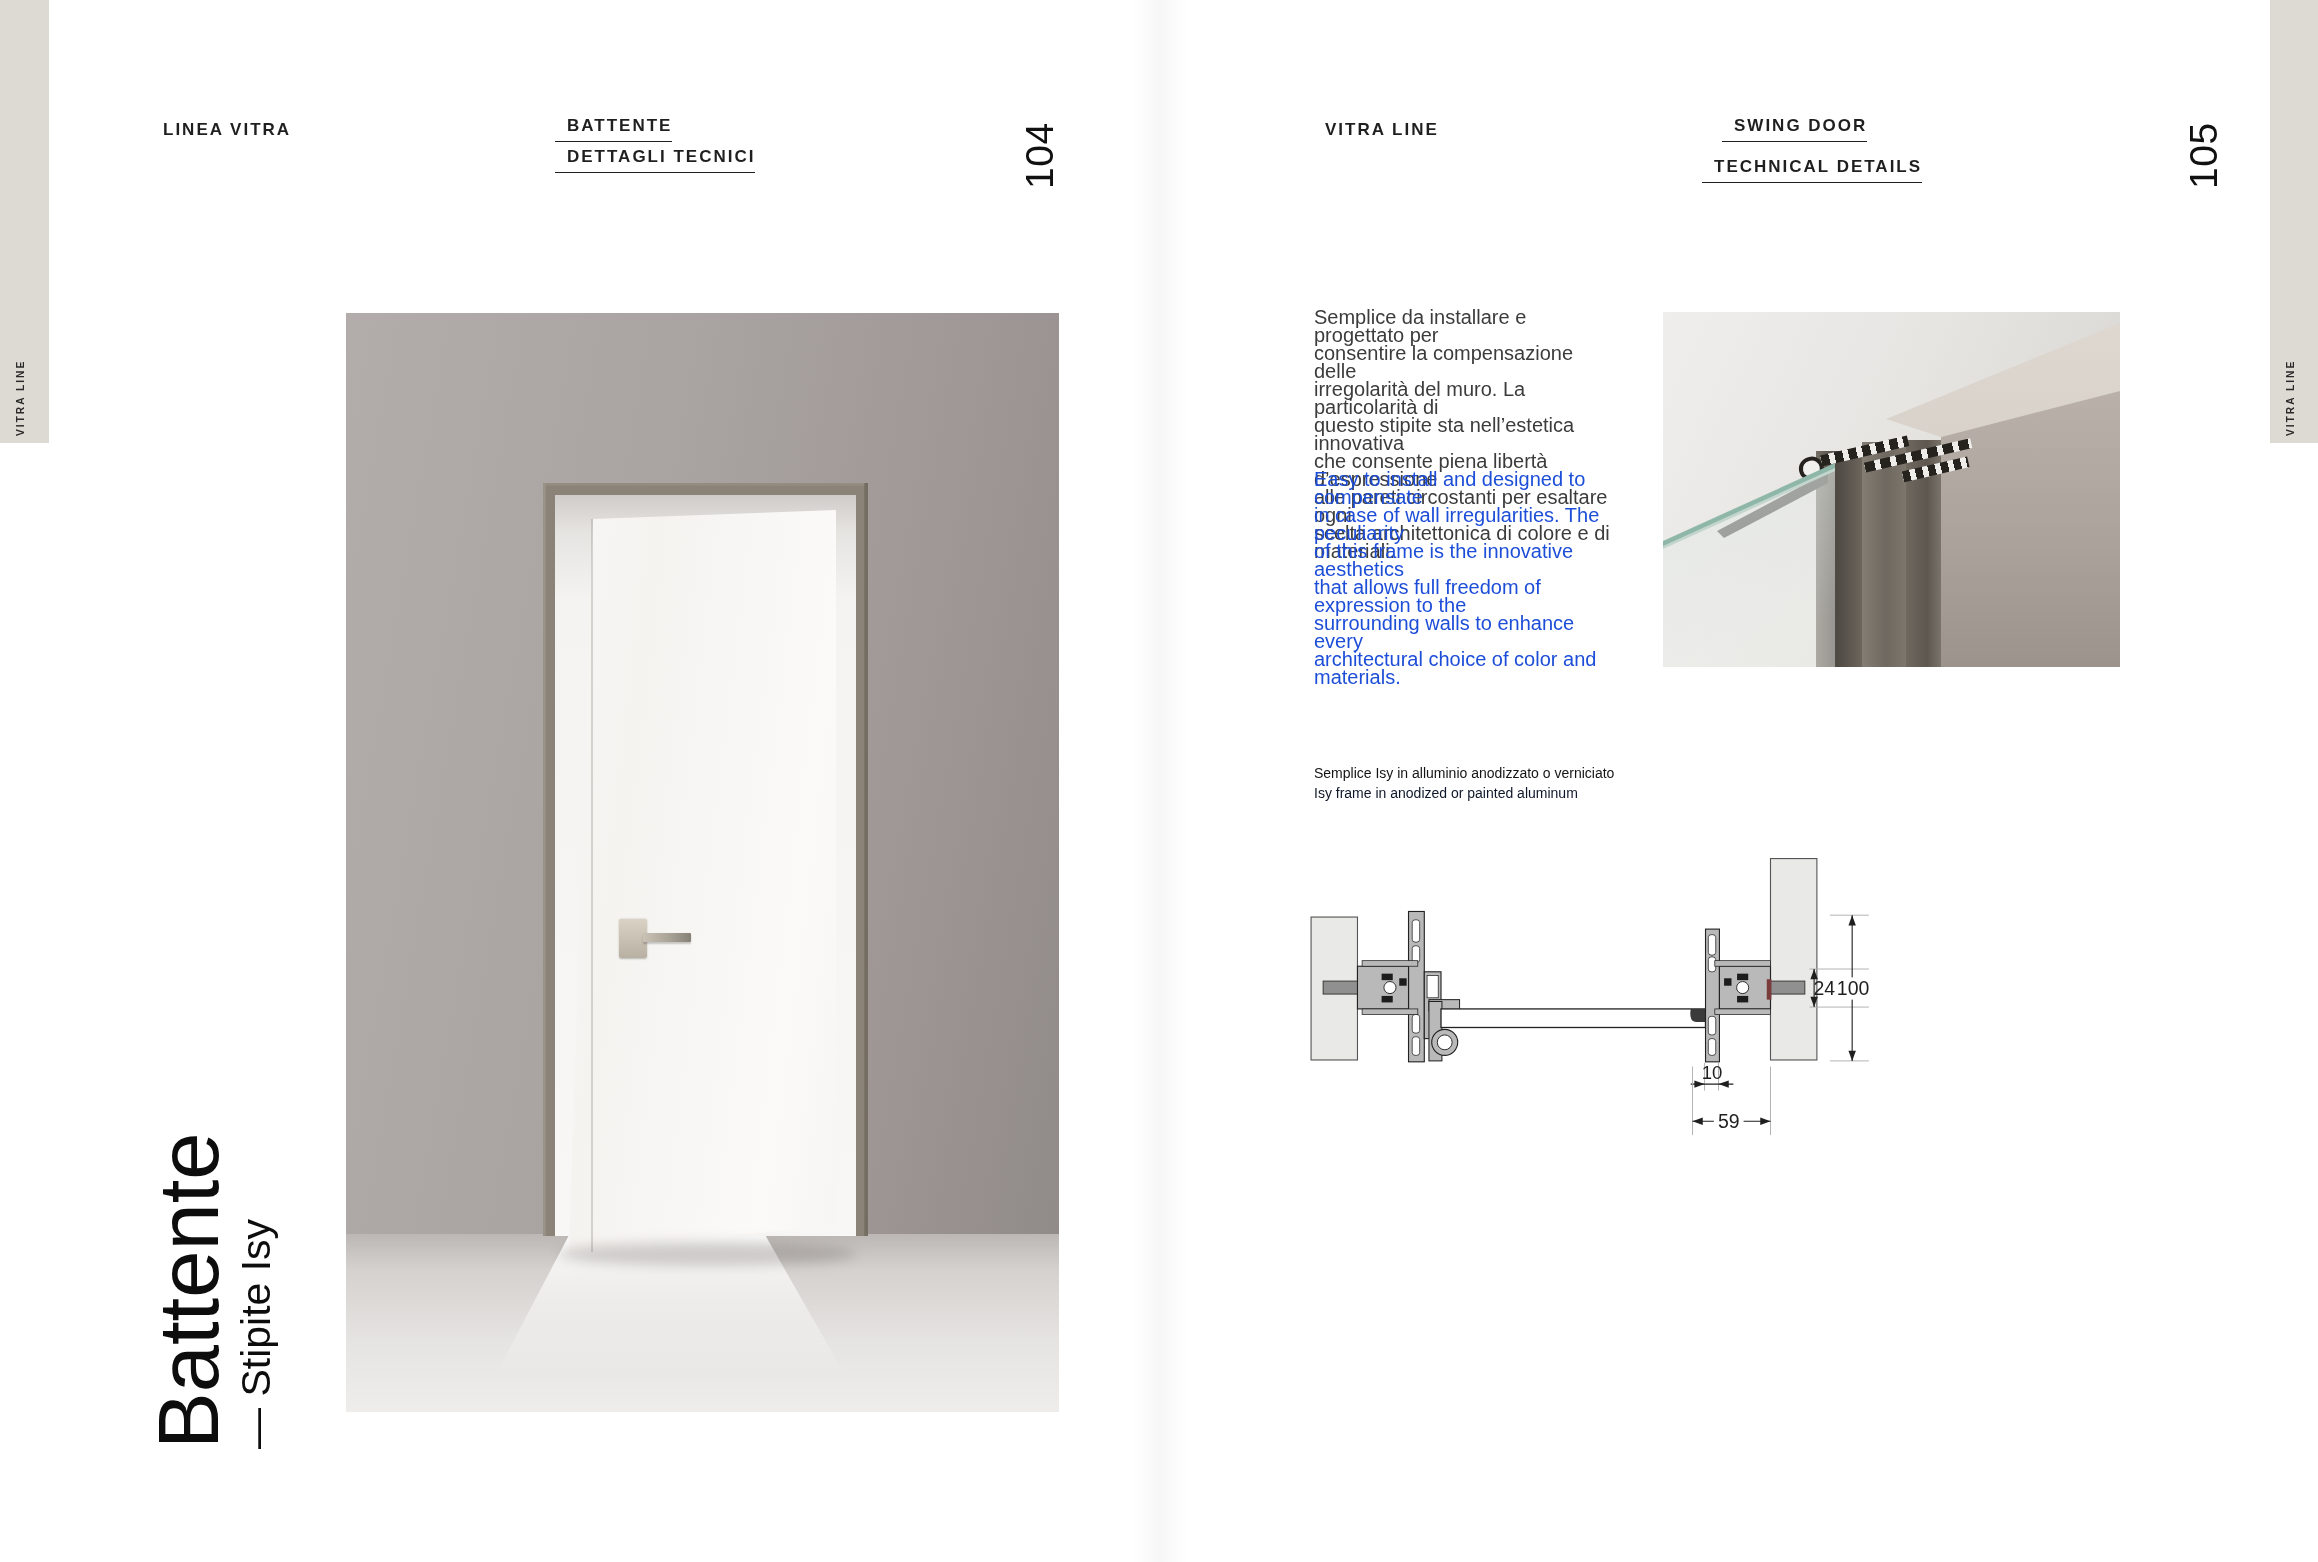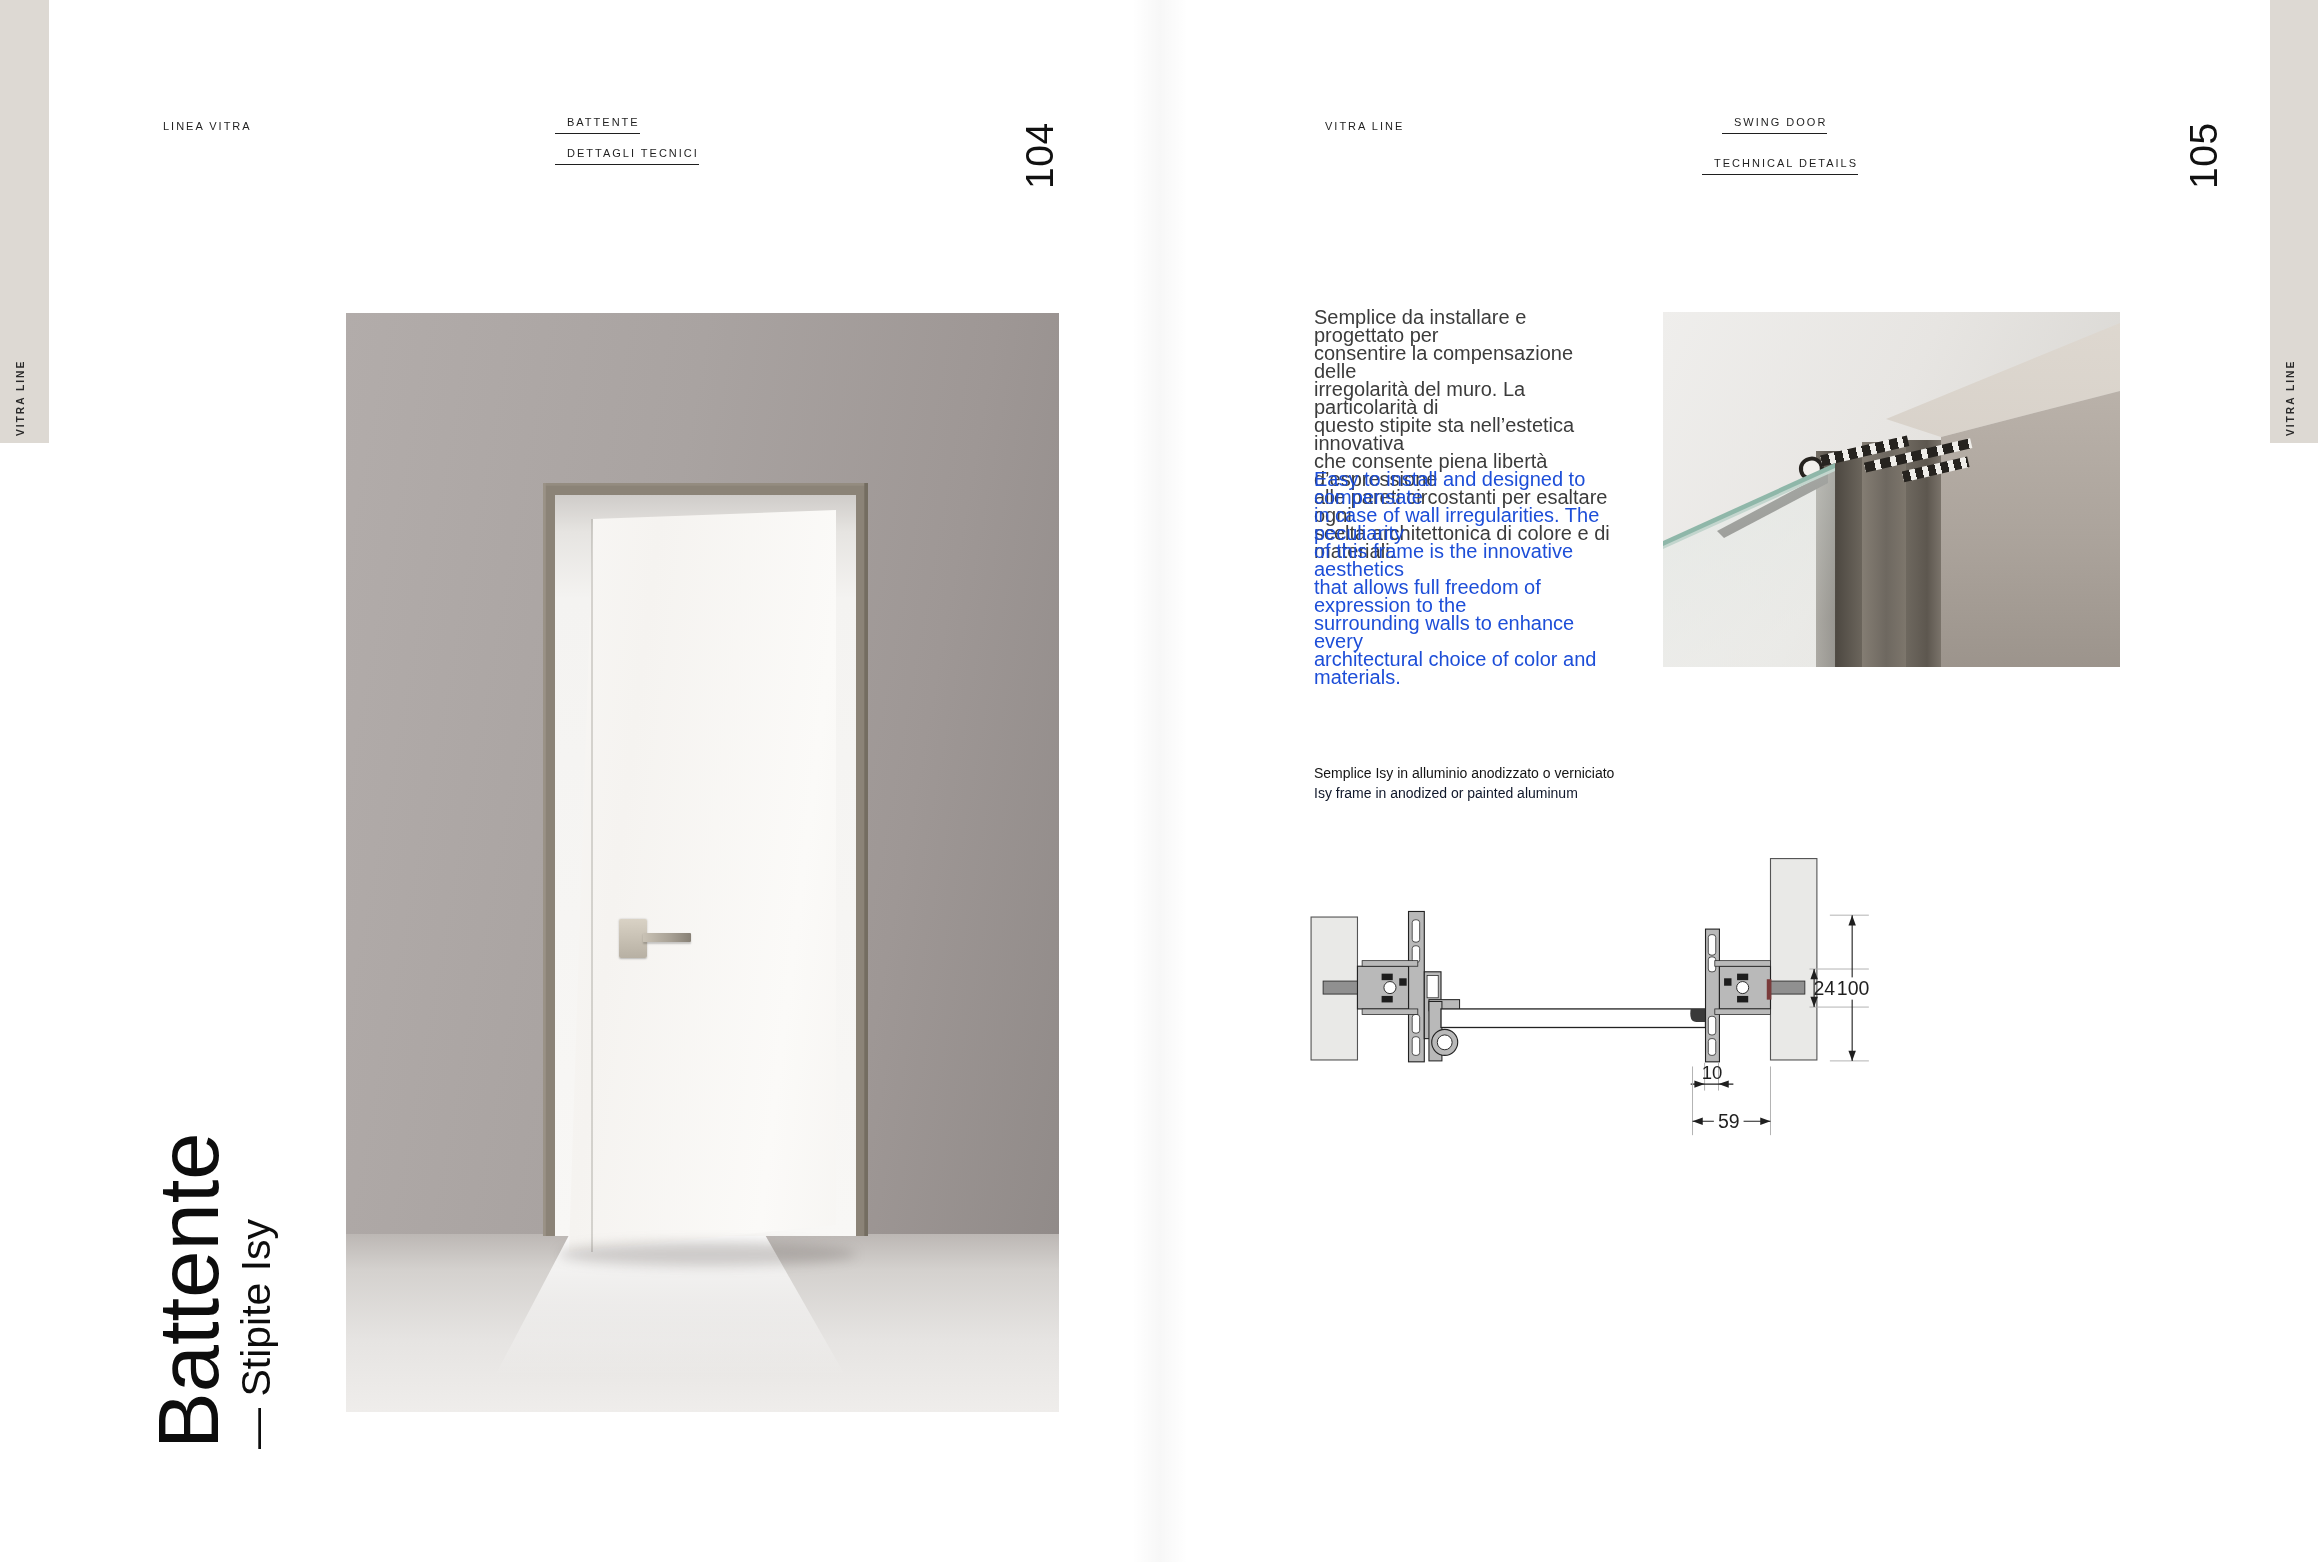--- a/index.html
+++ b/index.html
@@ -4,21 +4,21 @@
 <style>
   html,body{margin:0;padding:0;background:#ffffff;}
   #stage{position:relative;width:2319px;height:1563px;background:#ffffff;overflow:hidden;
          font-family:"Liberation Sans",sans-serif;color:#1f1f1f;}
   .abs{position:absolute;}
   
   .band{width:49px;height:443px;top:0;background:#ddd9d3;}
   .vtext{writing-mode:vertical-rl;transform:rotate(180deg);white-space:nowrap;}
   .band-label{font-size:10.2px;letter-spacing:2px;font-weight:bold;color:#2a2a2a;height:130px;}
   
-  .hdr{font-size:11px;font-weight:normal;letter-spacing:2px;white-space:nowrap;color:#1f1f1f;padding-left:12px;}
+  .hdr{font-size:17px;font-weight:bold;letter-spacing:2px;white-space:nowrap;color:#1f1f1f;padding-left:12px;}
   .hdr.ul{border-bottom:1.4px solid #1f1f1f;padding-bottom:4.6px;}
   .pagenum{font-size:39px;color:#111;height:102px;letter-spacing:0.5px;}
   
   .title-main{font-size:85px;color:#0d0d0d;height:325px;line-height:1.05;}
   .title-sub{font-size:41px;color:#0d0d0d;height:325px;line-height:1.1;}
   
   .para{font-size:20px;line-height:18px;white-space:pre-line;width:297px;}
   .para.it{color:#3c3c3c;}
   .para.en{color:#1d4ed8;margin-top:12px;}
   .cap1{font-size:14px;color:#141414;white-space:nowrap;}

